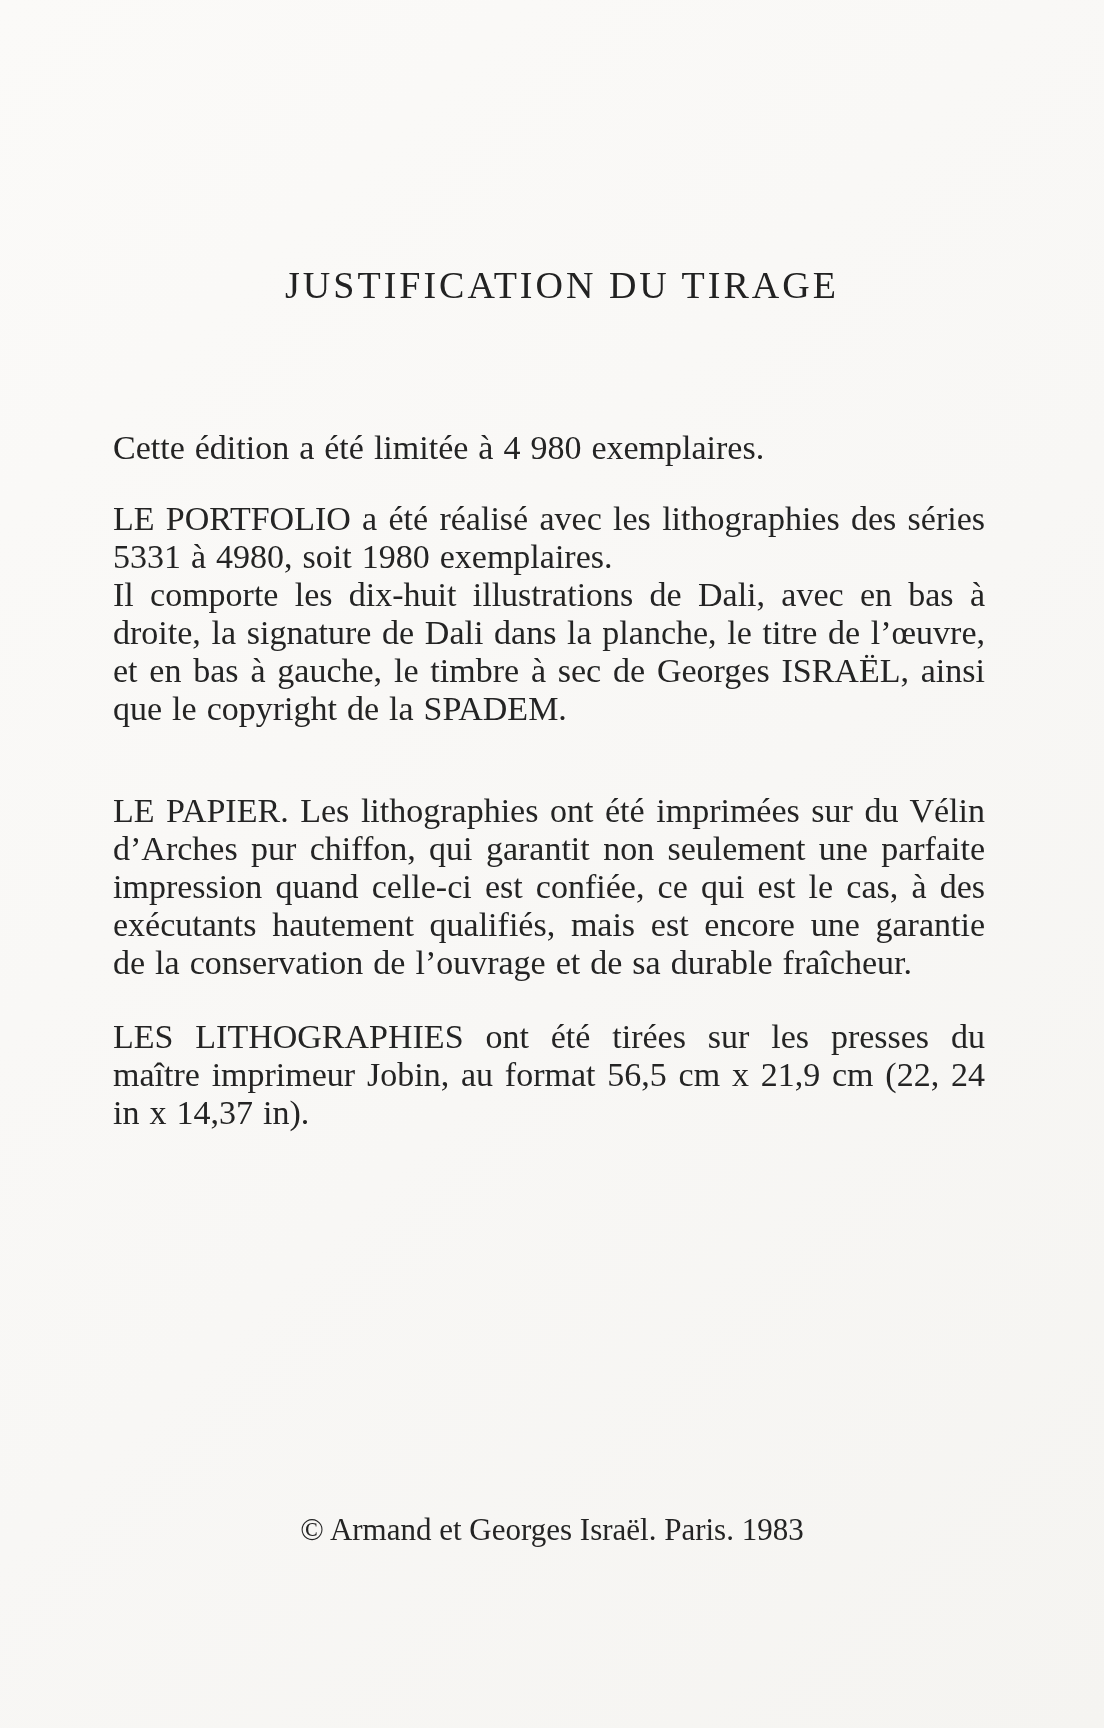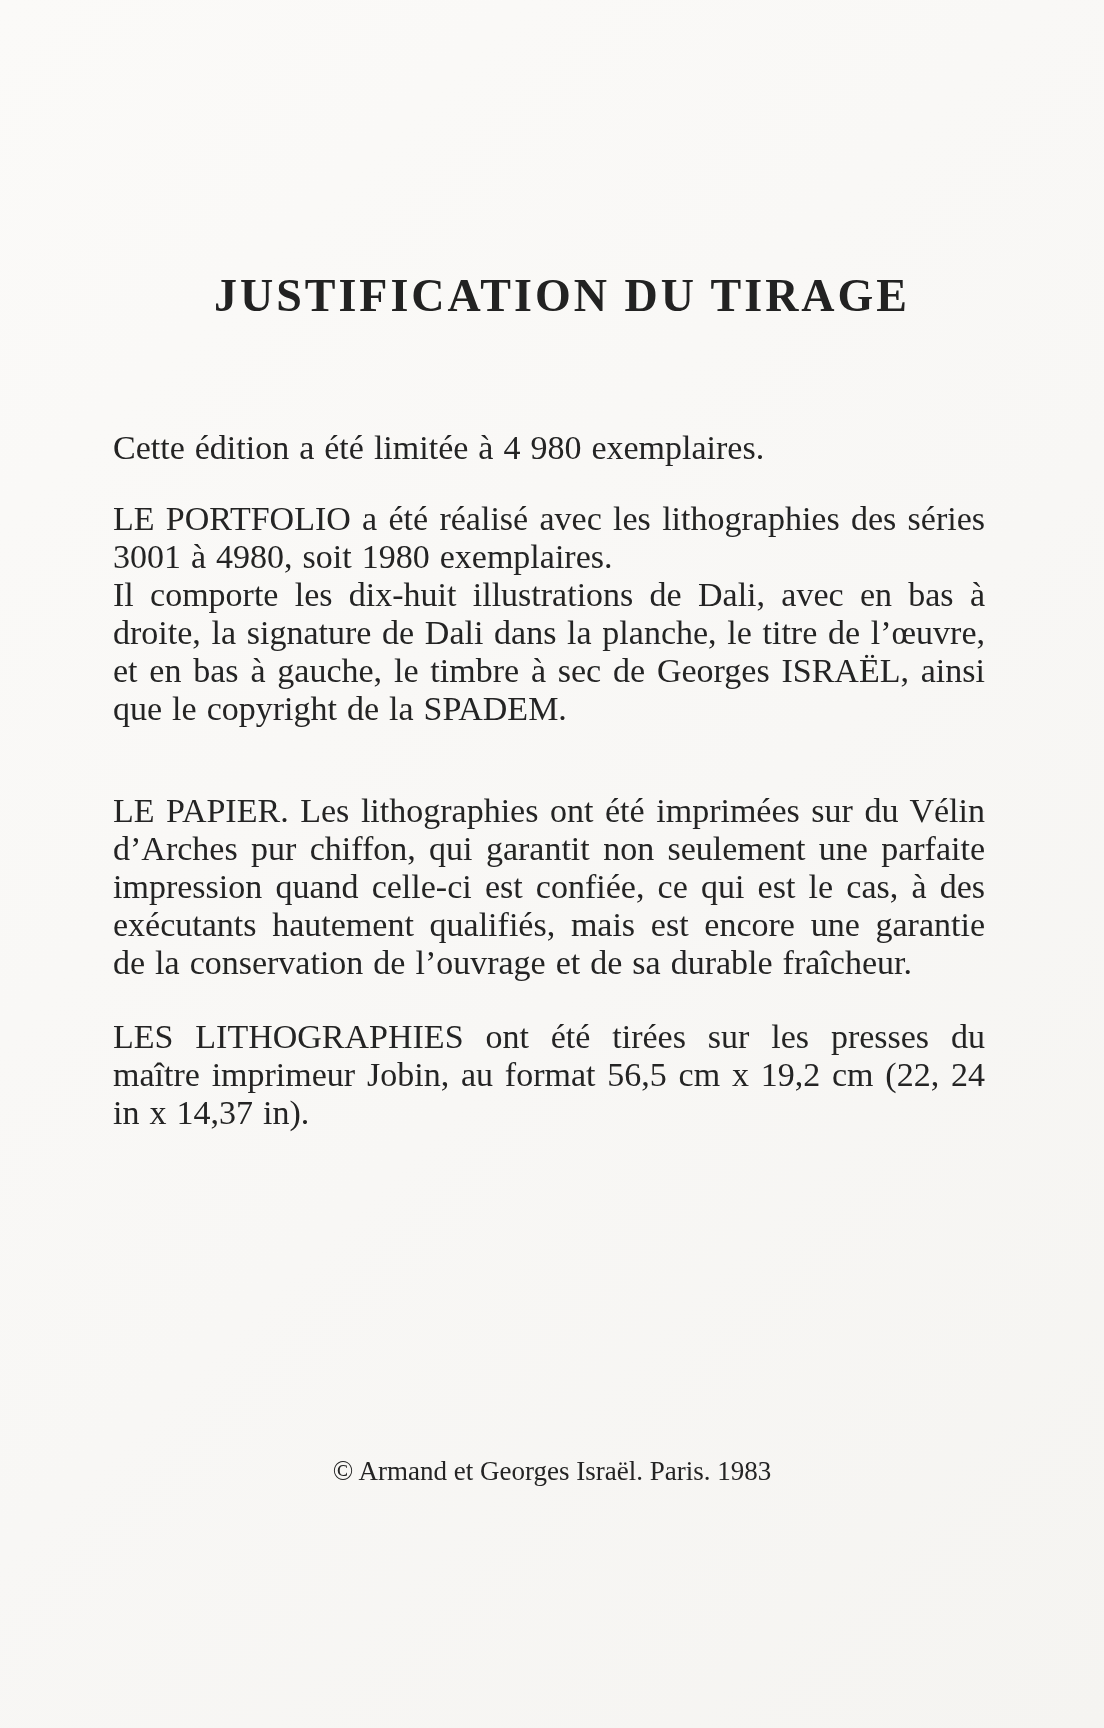--- a/index.html
+++ b/index.html
@@ -17,22 +17,22 @@
     color: #1f1f1f;
     font-family: "Liberation Serif", "DejaVu Serif", serif;
     overflow: hidden;
   }
   .doc-title {
     position: absolute;
     top: 238px;
     left: 0;
     right: 0;
     text-align: center;
-    font-size: 46px;
-    font-weight: 700;
+    font-size: 38px;
+    font-weight: 400;
     letter-spacing: 3px;
     color: #222;
     padding-left: 20px;
   }
   .textblock {
     position: absolute;
     left: 113px;
     width: 872px;
     font-size: 34px;
     line-height: 38px;
@@ -43,47 +43,47 @@
     text-align: justify;
     text-justify: inter-word;
     word-spacing: 1.5px;
   }
   .p-edition   { top: 429px; }
   .p-portfolio { top: 500px; }
   .p-papier    { top: 792px; }
   .p-lithos    { top: 1018px; }
   .doc-footer {
     position: absolute;
-    top: 1456px;
+    top: 1512px;
     left: 0;
     right: 0;
     text-align: center;
-    font-size: 27px;
+    font-size: 31px;
     color: #242424;
   }
 </style>
 </head>
 <body>
 
 <div class="page">
 
   <h1 class="doc-title">JUSTIFICATION DU TIRAGE</h1>
 
   <div class="textblock p-edition">
     <p>Cette édition a été limitée à 4 980 exemplaires.</p>
   </div>
 
   <div class="textblock p-portfolio">
-    <p>LE PORTFOLIO a été réalisé avec les lithographies des séries 3001 à 4980, soit 1980 exemplaires.</p>
+    <p>LE PORTFOLIO a été réalisé avec les lithographies des séries 5331 à 4980, soit 1980 exemplaires.</p>
     <p>Il comporte les dix-huit illustrations de Dali, avec en bas à droite, la signature de Dali dans la planche, le titre de l’œuvre, et en bas à gauche, le timbre à sec de Georges ISRAËL, ainsi que le copyright de la SPADEM.</p>
   </div>
 
   <div class="textblock p-papier">
     <p>LE PAPIER. Les lithographies ont été imprimées sur du Vélin d’Arches pur chiffon, qui garantit non seulement une parfaite impression quand celle-ci est confiée, ce qui est le cas, à des exécutants hautement qualifiés, mais est encore une garantie de la conservation de l’ouvrage et de sa durable fraîcheur.</p>
   </div>
 
   <div class="textblock p-lithos">
-    <p>LES LITHOGRAPHIES ont été tirées sur les presses du maître imprimeur Jobin, au format 56,5 cm x 19,2 cm (22, 24 in x 14,37 in).</p>
+    <p>LES LITHOGRAPHIES ont été tirées sur les presses du maître imprimeur Jobin, au format 56,5 cm x 21,9 cm (22, 24 in x 14,37 in).</p>
   </div>
 
   <div class="doc-footer">© Armand et Georges Israël. Paris. 1983</div>
 
 </div>
 
 </body></html>

